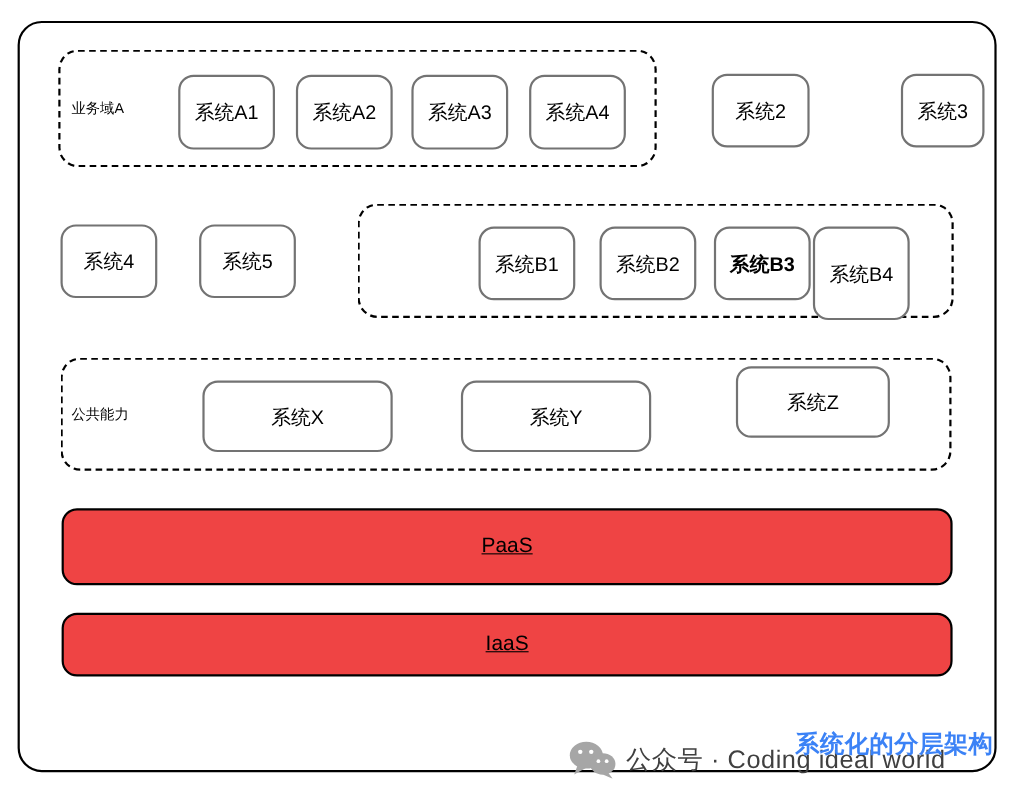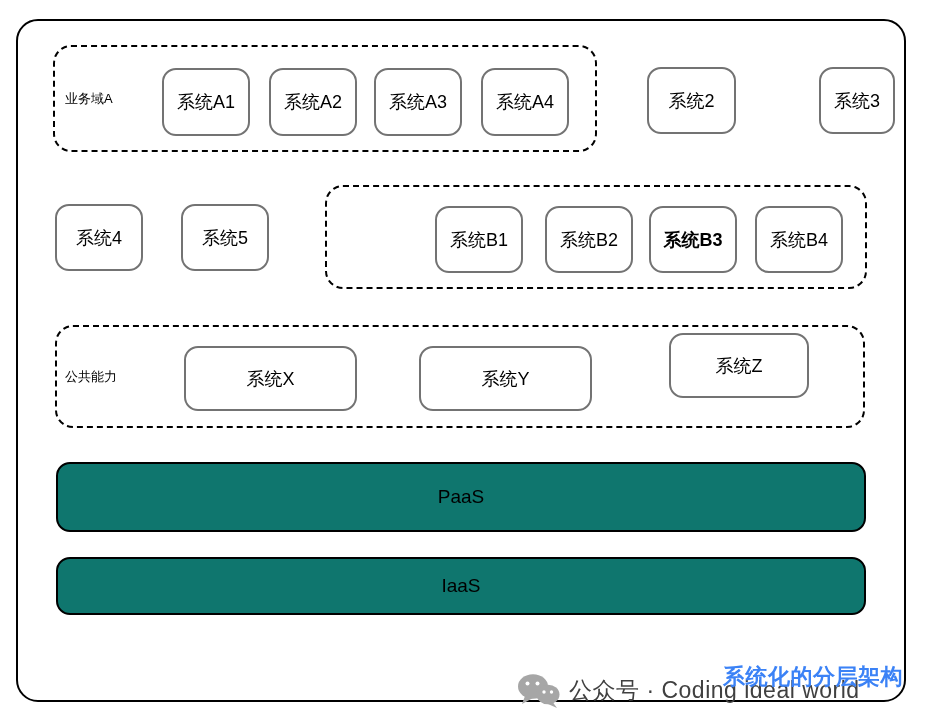--- a/index.html
+++ b/index.html
@@ -44,25 +44,26 @@
     display: flex;
     align-items: center;
     justify-content: center;
     font-size: 18px;
     white-space: nowrap;
   }
   .layer-box {
     position: absolute;
     border: 2px solid #000000;
     border-radius: 14px;
-    background: #0f766e;
+    background: #ef4444;
     display: flex;
     align-items: center;
     justify-content: center;
     font-size: 19px;
+    text-decoration: underline;
   }
   .footer-title {
     position: absolute;
     right: 23px; top: 662px;
     font-size: 22px;
     font-weight: bold;
     color: #3b82f6;
     letter-spacing: 0.5px;
     white-space: nowrap;
     z-index: 3;
@@ -101,21 +102,21 @@
   <div class="sys-box" style="left:647px; top:67px; width:89px; height:67px;">系统2</div>
   <div class="sys-box" style="left:778px; top:67px; width:76px; height:67px;margin-left:41px;">系统3</div>
 
   <div class="sys-box" style="left:55px; top:204px; width:88px; height:67px;">系统4</div>
   <div class="sys-box" style="left:181px; top:204px; width:88px; height:67px;">系统5</div>
 
   <div class="dashed-group" style="left:325px; top:185px; width:542px; height:104px;">
     <div class="sys-box" style="left:108px; top:19px; width:88px; height:67px;">系统B1</div>
     <div class="sys-box" style="left:218px; top:19px; width:88px; height:67px;">系统B2</div>
     <div class="sys-box" style="left:322px; top:19px; width:88px; height:67px;font-weight:bold;">系统B3</div>
-    <div class="sys-box" style="left:428px; top:19px; width:88px; height:67px;">系统B4</div>
+    <div class="sys-box" style="left:412px; top:19px; width:88px; height:85px;">系统B4</div>
   </div>
 
   <div class="dashed-group" style="left:55px; top:325px; width:810px; height:103px;">
     <span class="group-label" style="left:8px;">公共能力</span>
     <div class="sys-box" style="left:362px; top:19px; width:173px; height:65px;">系统Y</div>
     <div class="sys-box" style="left:127px; top:19px; width:173px; height:65px;">系统X</div>
     <div class="sys-box" style="left:612px; top:6px; width:140px; height:65px;">系统Z</div>
   </div>
 
   <div class="layer-box" style="left:56px; top:462px; width:810px; height:70px;">PaaS</div>

